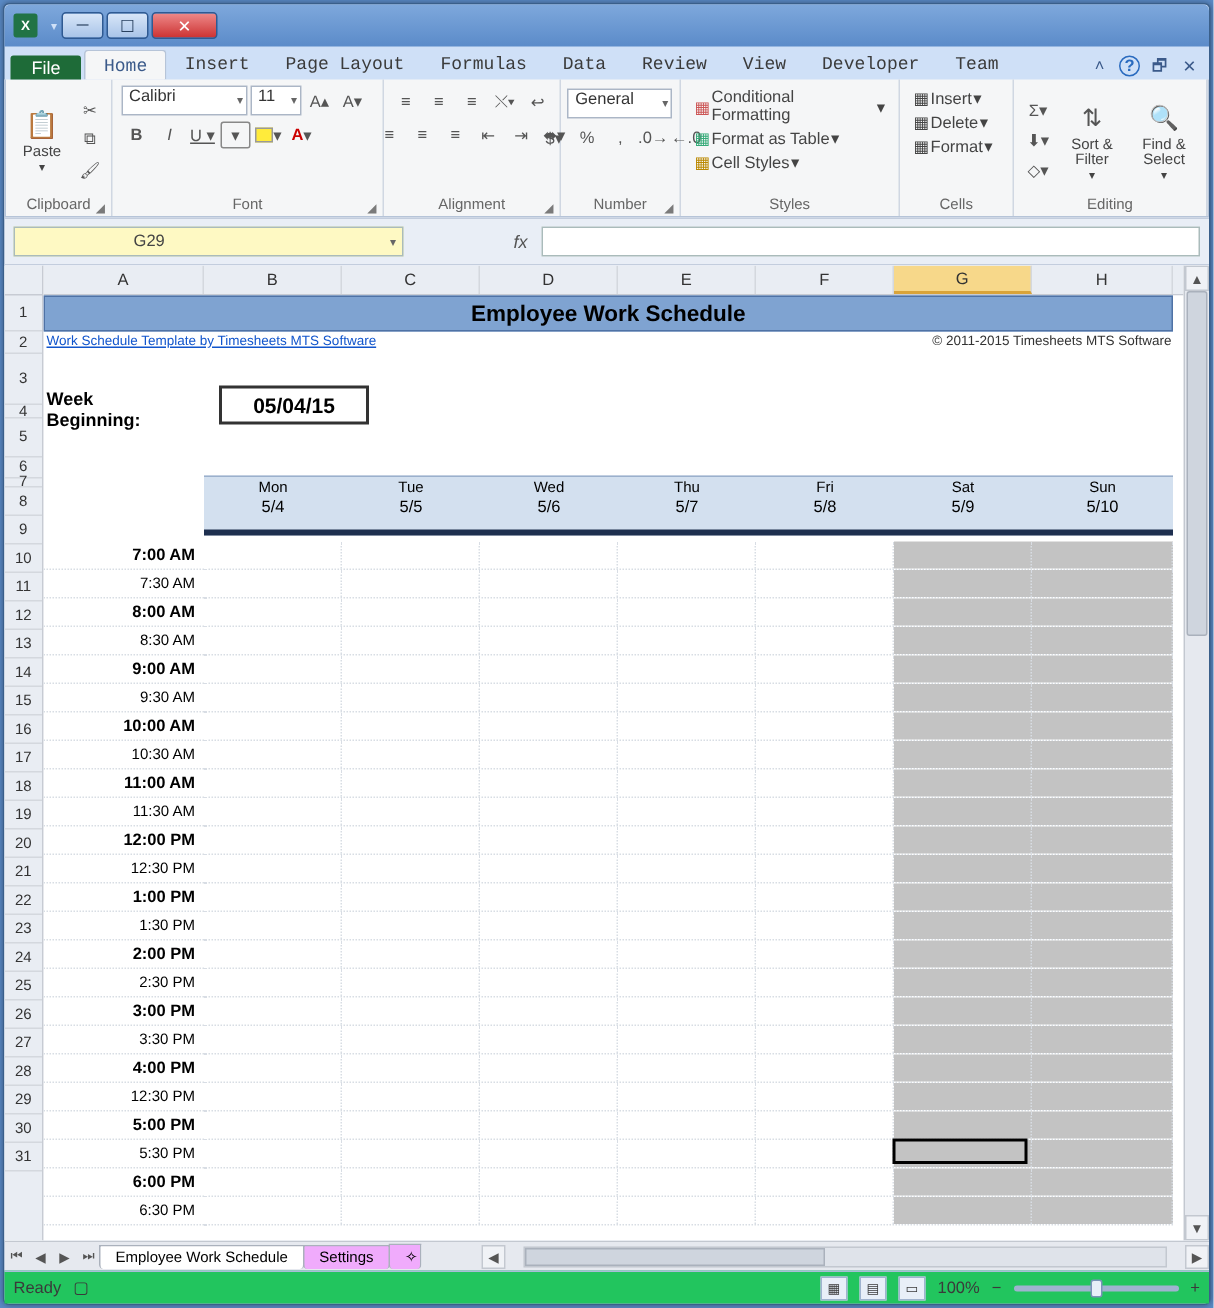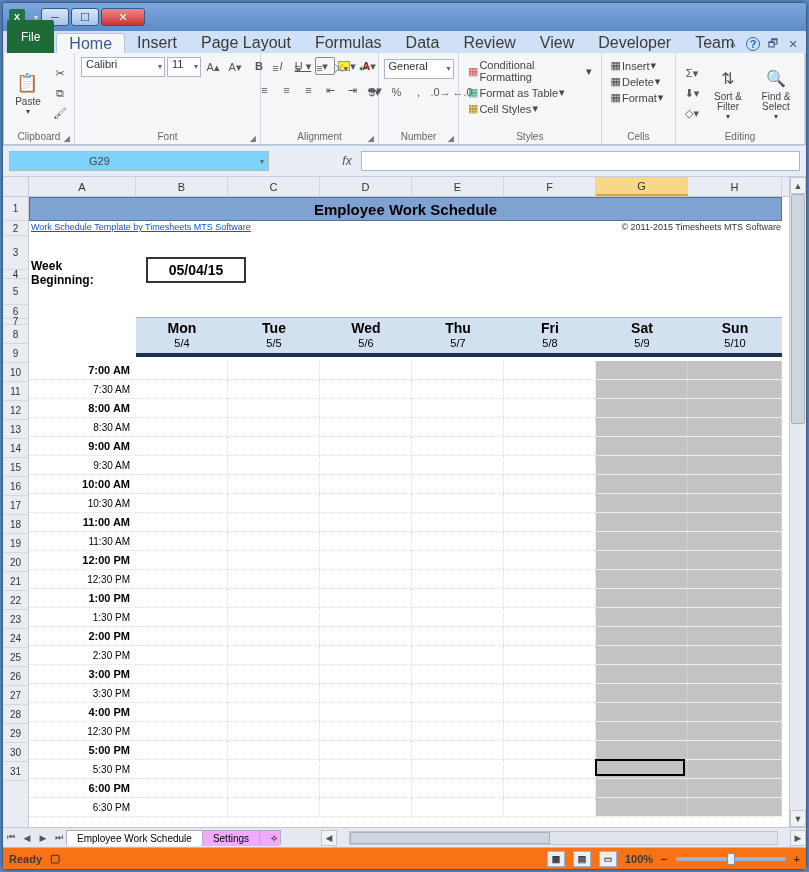--- a/index.html
+++ b/index.html
@@ -10,22 +10,22 @@
   .titlebar { height: 28px; background: linear-gradient(#7ea8dc,#5b8bc9); display: flex; align-items: center; color: #fff; border-radius: 4px 4px 0 0; position: relative; }
   .titlebar .app-icon { width: 16px; height: 16px; margin: 0 6px; background: #217346; color:#fff; font-size:9px; font-weight:bold; display:flex; align-items:center; justify-content:center; border-radius:2px;}
   .titlebar .dd { width:10px; display:flex; justify-content:center; color:#cfe0f7; font-size:8px;}
   .titlebar .title { flex:1; text-align:center; font-size:12px; text-shadow:0 1px 1px rgba(0,0,0,.4);}
   .winbtns { display:flex; align-items:center; gap:2px; margin-right:4px;}
   .winbtn { width:28px; height:18px; border:1px solid #2f5a92; border-radius:3px; background:linear-gradient(#d8e6f8,#a8c4e8); display:flex; align-items:center; justify-content:center; font-size:11px; color:#29415f;}
   .winbtn.close { background:linear-gradient(#e88,#c33); color:#fff; width:44px;}
 
   
   .tabsrow { height:22px; display:flex; align-items:flex-end; padding-left:4px; gap:0; background:transparent; position:relative;}
-  .filetab { background:#1e6b38; color:#fff; padding:3px 14px; font-size:12px; border-radius:2px 2px 0 0; margin-right:2px; height:33px; display:flex; align-items:center;}
-  .rtab { padding:3px 12px; font-size:16px; color:#3b3b3b; height:20px; display:flex; align-items:center;}
+  .filetab { background:#1e6b38; color:#fff; padding:3px 14px; font-size:12px; border-radius:2px 2px 0 0; margin-right:2px; height:16px; display:flex; align-items:center;}
+  .rtab { padding:3px 12px; font-size:12px; color:#3b3b3b; height:20px; display:flex; align-items:center;font-family:Liberation Mono, monospace;}
   .rtab.active { background:#f5f6f7; border:1px solid #b6c4d8; border-bottom:none; border-radius:3px 3px 0 0; color:#3b5a8a;}
   .tabsrow .helpicons { position:absolute; right:6px; bottom:2px; display:flex; gap:6px; color:#3b5a8a; font-size:11px;}
   .helpicons span { width:14px; height:14px; display:flex; align-items:center; justify-content:center;}
 
   
   .ribbon { height:92px; background:#f5f6f7; border:1px solid #b6c4d8; border-top:none; display:flex; }
   .group { border-right:1px solid #d0d7e2; padding:2px 4px 0 4px; display:flex; flex-direction:column; justify-content:space-between; align-items:stretch;}
   .group .body { flex:1; display:flex; align-items:center; gap:2px;}
   .group .label { text-align:center; font-size:10px; color:#666; padding-bottom:2px; position:relative;}
   .group .label .dlaunch { position:absolute; right:0; bottom:1px; font-size:8px; color:#7a7a7a;}
@@ -34,21 +34,21 @@
   .vstack { display:flex; flex-direction:column; gap:2px; justify-content:center; height:66px;}
   .mini { width:20px; height:18px; display:flex; align-items:center; justify-content:center; color:#555; font-size:11px; border-radius:2px;}
   .fontrow { display:flex; align-items:center; gap:2px;}
   .combo { height:20px; border:1px solid #abb6c6; background:#fff; font-size:11px; padding:0 14px 0 4px; position:relative; color:#333;}
   .combo .ar { position:absolute; right:2px; top:4px; font-size:8px; color:#666;}
   .toggles { display:flex; gap:2px;}
   .pill { padding:1px 3px; font-size:11px; color:#444; display:flex; align-items:center; gap:1px;}
 
   
   .fxbar { height:32px; background:#e9eef6; border-top:1px solid #c3cddd; border-bottom:1px solid #c3cddd; display:flex; align-items:center; padding:4px 6px; gap:4px;}
-  .namebox { width:260px; height:20px; border:1px solid #abb; background:#7dd3fc; font-size:11px; padding:2px 4px; color:#444; display:flex; align-items:center; justify-content:flex-end; position:relative;}
+  .namebox { width:260px; height:20px; border:1px solid #abb; background:#fef9c3; font-size:11px; padding:2px 4px; color:#444; display:flex; align-items:center; justify-content:flex-end; position:relative;}
   .namebox .ar { margin-left:auto; font-size:8px; color:#666;}
   .namebox span:first-child { margin:0 auto;}
   .fxlbl { font-style:italic; font-size:12px; color:#555; width:20px; text-align:center;}
   .fxinput { flex:1; height:20px; border:1px solid #abb; background:#fff;}
 
   
   .sheet { flex:1; background:#fff; display:flex; overflow:hidden; position:relative;}
   .rowhdrs { width:26px; background:#e9edf3; border-right:1px solid #c7cbd3; display:flex; flex-direction:column;}
   .corner { height:20px; background:#e9edf3; border-bottom:1px solid #c7cbd3;}
   .rh { height:19px; border-bottom:1px solid #d4d8de; font-size:10px; color:#333; display:flex; align-items:center; justify-content:center;}
@@ -61,21 +61,21 @@
   .content { position:absolute; inset:0;}
   .titlebanner { position:absolute; left:0; top:0; width:753px; height:24px; background:#7fa3d1; border:1px solid #4f72a5; color:#000; font-weight:bold; font-size:15px; display:flex; align-items:center; justify-content:center;}
   .linksrow { position:absolute; top:25px; left:2px; width:750px; height:14px; display:flex; justify-content:space-between; font-size:9px;}
   .linksrow a { color:#1155cc; text-decoration:underline;}
   .linksrow .cp { color:#333;}
   .weeklbl { position:absolute; left:2px; top:62px; font-size:12px; font-weight:bold; color:#000; line-height:14px;}
   .weekbox { position:absolute; left:117px; top:60px; width:100px; height:26px; border:2px solid #333; display:flex; align-items:center; justify-content:center; font-weight:bold; font-size:14px;}
   .dayshdr { position:absolute; left:107px; top:120px; display:flex; background:#d3e0ef; height:40px; border-top:1px solid #9bb0cc; border-bottom:4px solid #1e2f4f;}
   .dayshdr .dc { width:92px; text-align:center; padding-top:2px;}
   .dayshdr .dc:last-child{width:94px;}
-  .dayshdr .dn { font-weight:bold; font-size:14px;}
+  .dayshdr .dn { font-weight:normal; font-size:10px;}
   .dayshdr .dd2 { font-size:11px; margin-top:1px;}
   .timescol { position:absolute; left:0; top:164px; width:107px;}
   .timescol .tr { height:19px; display:flex; align-items:center; justify-content:flex-end; padding-right:6px; font-size:10px; border-bottom:1px dotted #d8dde4;}
   .timescol .tr.h { font-weight:bold; font-size:11px;}
   .bodygrid { position:absolute; left:107px; top:164px; width:646px;}
   .bodygrid .br { height:19px; border-bottom:1px dotted #d8dde4; display:flex;}
   .bodygrid .bc { width:92px; border-right:1px dotted #d8dde4;}
   .bodygrid .bc:last-child{width:94px;}
   .bodygrid .bc.wk { background:#c3c3c3;}
   .selcell { position:absolute; border:2px solid #000; background:transparent; width:90px; height:17px;}
@@ -90,21 +90,21 @@
   .sheetrow { height:20px; background:#e6e9ef; border-top:1px solid #c3c8d0; display:flex; align-items:center; font-size:10px;}
   .navbtn { width:16px; height:16px; display:flex; align-items:center; justify-content:center; color:#555; font-size:9px;}
   .stab { padding:2px 10px; border:1px solid #aab1bc; border-bottom:none; background:#fff; border-radius:0 0 3px 3px; margin-left:-1px;}
   .stab.inact { background:#f0abfc;}
   .hscroll { flex:1; display:flex; align-items:center; justify-content:center; gap:10px; margin-left:40px;}
   .hscroll .htrack { flex:1; height:14px; background:#dfe3ea; border:1px solid #c3c8d0; position:relative; margin:0 2px;}
   .hscroll .hthumb { position:absolute; left:0; top:0; bottom:0; width:200px; background:#cfd5de; border:1px solid #aab1bc;}
   .hscroll .har { width:16px; height:16px; display:flex; align-items:center; justify-content:center; font-size:9px; color:#555; background:#f0f2f6; border:1px solid #c3c8d0;}
 
   
-  .status { height:22px; background:#f97316; border-top:1px solid #a8bcd8; display:flex; align-items:center; font-size:11px; color:#3a3a3a; padding:0 6px; gap:8px;font-weight:bold;}
+  .status { height:22px; background:#22c55e; border-top:1px solid #a8bcd8; display:flex; align-items:center; font-size:11px; color:#3a3a3a; padding:0 6px; gap:8px;}
   .status .spacer{flex:1;}
   .viewbtn { width:18px; height:16px; border:1px solid #9fb3cf; background:#e8eff8; display:flex; align-items:center; justify-content:center; font-size:9px;}
   .slider { width:110px; height:4px; background:#9fb3cf; position:relative; border-radius:2px;}
   .slider .knob { position:absolute; left:50%; top:-4px; width:8px; height:12px; background:#e8eff8; border:1px solid #7a94b8; border-radius:2px; transform:translateX(-50%);}
 </style>
 </head>
 <body>
 
 <div class="window">
 
@@ -140,21 +140,21 @@
         <div class="vstack">
           <div class="mini">✂</div>
           <div class="mini">⧉</div>
           <div class="mini">🖌</div>
         </div>
       </div>
       <div class="label"><span>Clipboard</span><span class="dlaunch">◢</span></div>
     </div>
 
     <div class="group" style="width:186px">
-      <div class="body" style="flex-direction:row;align-items:flex-start;gap:4px;padding:2px 2px 0 2px;">
+      <div class="body" style="flex-direction:column;align-items:flex-start;gap:4px;padding:2px 2px 0 2px;">
         <div class="fontrow">
           <div class="combo" style="width:84px"><span>Calibri</span><span class="ar">▾</span></div>
           <div class="combo" style="width:34px"><span>11</span><span class="ar">▾</span></div>
           <div class="mini">A▴</div>
           <div class="mini">A▾</div>
         </div>
         <div class="fontrow">
           <div class="mini" style="font-weight:bold">B</div>
           <div class="mini" style="font-style:italic">I</div>
           <div class="mini" style="text-decoration:underline">U ▾</div>

